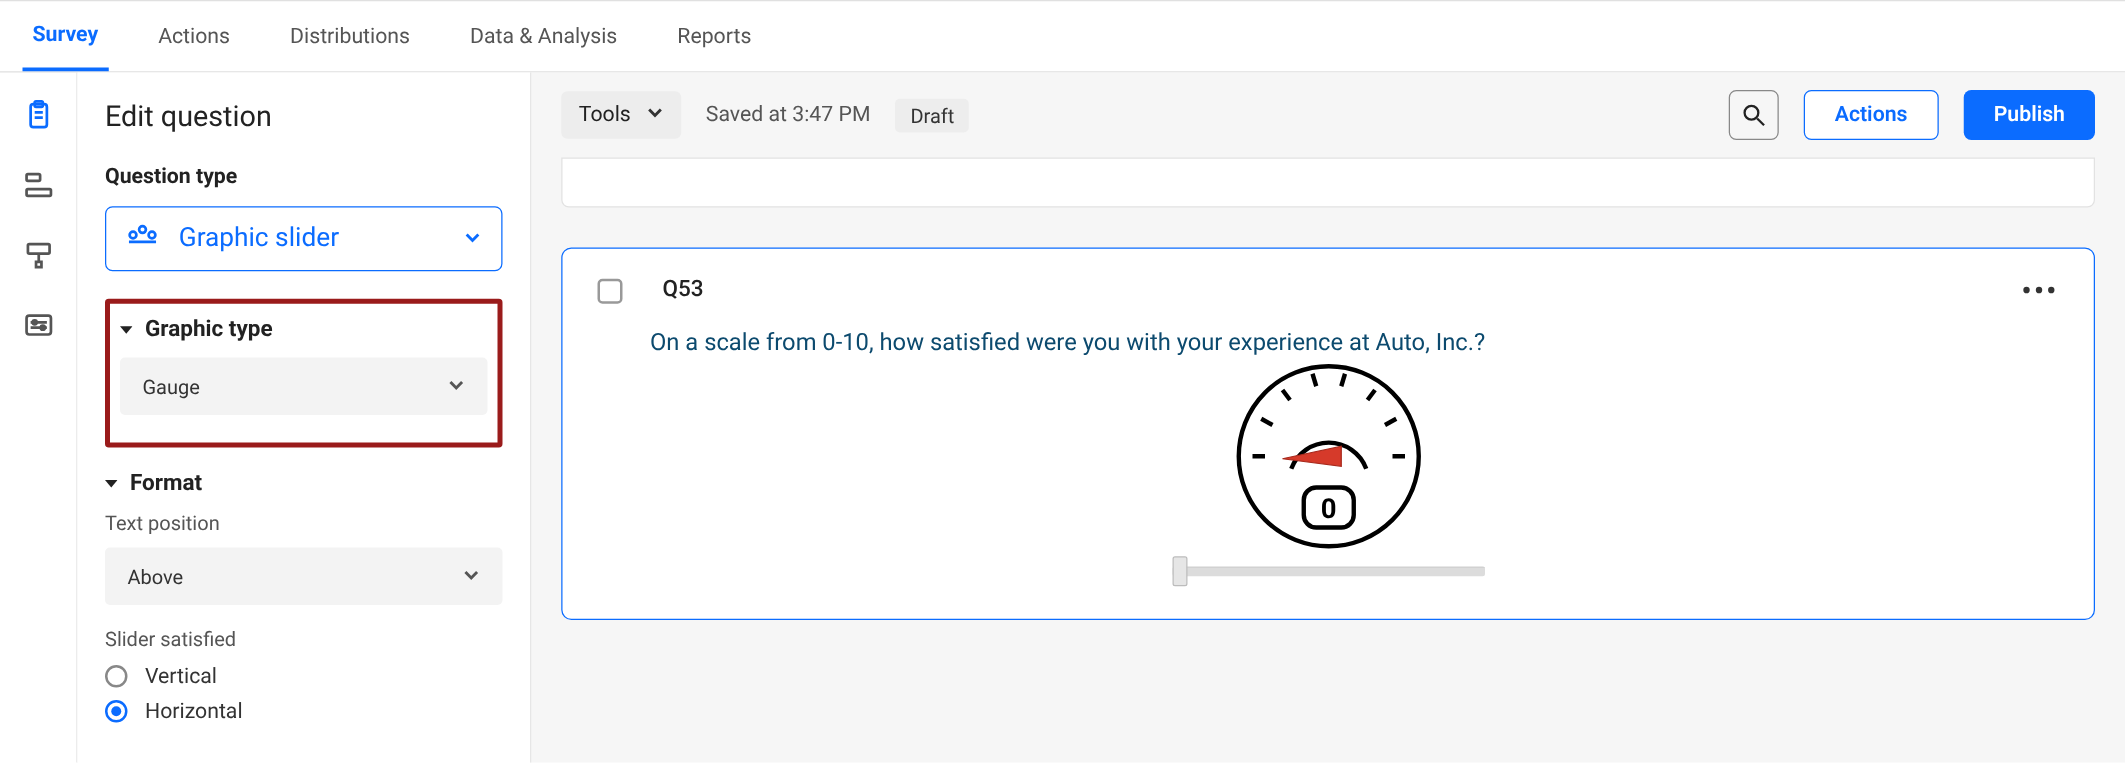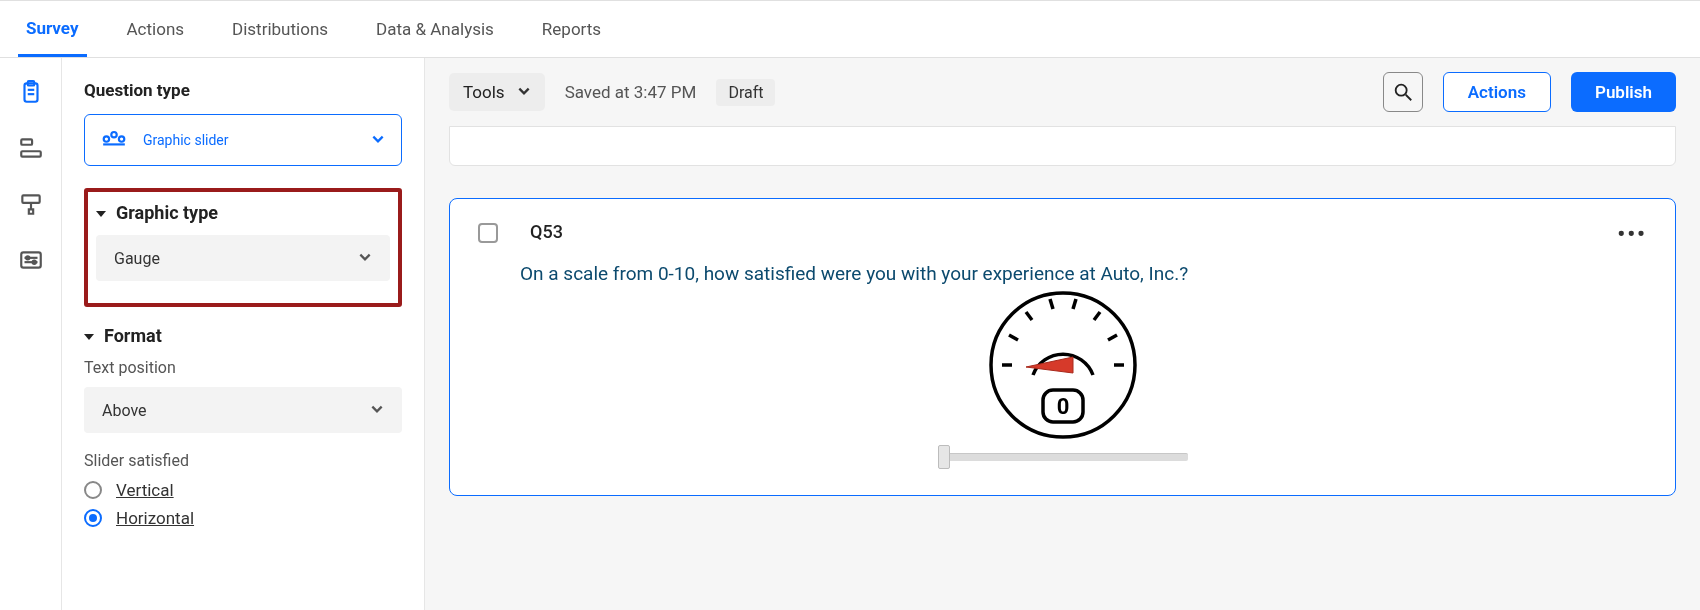--- a/index.html
+++ b/index.html
@@ -76,21 +76,21 @@
     margin-bottom: 14px;
   }
   .q-type-select {
     border: 1.5px solid #0b6cff;
     border-radius: 6px;
     display: flex;
     align-items: center;
     padding: 0 16px;
     height: 52px;
     color: #0b6cff;
-    font-size: 14px;
+    font-size: 21px;
     cursor: pointer;
     justify-content: space-between;
     margin-bottom: 22px;
   }
   .q-type-left { display:flex; align-items:center; gap:16px;}
   .collapsible-header {
     display: flex;
     align-items: center;
     gap: 10px;
     font-size: 18px;
@@ -123,21 +123,20 @@
     color: #555;
     margin-bottom: 10px;
   }
   .radio-row {
     display: flex;
     align-items: center;
     gap: 14px;
     font-size: 17px;
     color: #333;
     margin-bottom: 8px;
-    text-decoration: underline;
   }
   .radio {
     width: 18px; height:18px; border:2px solid #888; border-radius:50%;
     display:flex; align-items:center; justify-content:center; cursor:pointer;
   }
   .radio.selected { border-color:#0b6cff; }
   .radio.selected::after { content:""; width:8px; height:8px; background:#0b6cff; border-radius:50%; }
   
   .content-area {
     flex: 1;
@@ -271,20 +270,21 @@
         <rect x="3" y="5" width="18" height="14" rx="2"></rect>
         <circle cx="9" cy="10" r="1.5"></circle>
         <circle cx="15" cy="14" r="1.5"></circle>
         <line x1="6" y1="10" x2="18" y2="10"></line>
         <line x1="6" y1="14" x2="18" y2="14"></line>
       </svg>
     </div>
   </div>
 
   <div class="left-panel">
+    <div class="edit-title">Edit question</div>
     <div class="section-label">Question type</div>
 
     <div class="q-type-select">
       <div class="q-type-left">
         <span>
           <svg viewBox="0 0 24 16" width="26" height="18" fill="none" stroke="#0b6cff" stroke-width="2">
             <circle cx="5" cy="8" r="2.5"></circle>
             <circle cx="12" cy="4" r="2.5"></circle>
             <circle cx="19" cy="8" r="2.5"></circle>
             <line x1="2" y1="13" x2="22" y2="13"></line>

